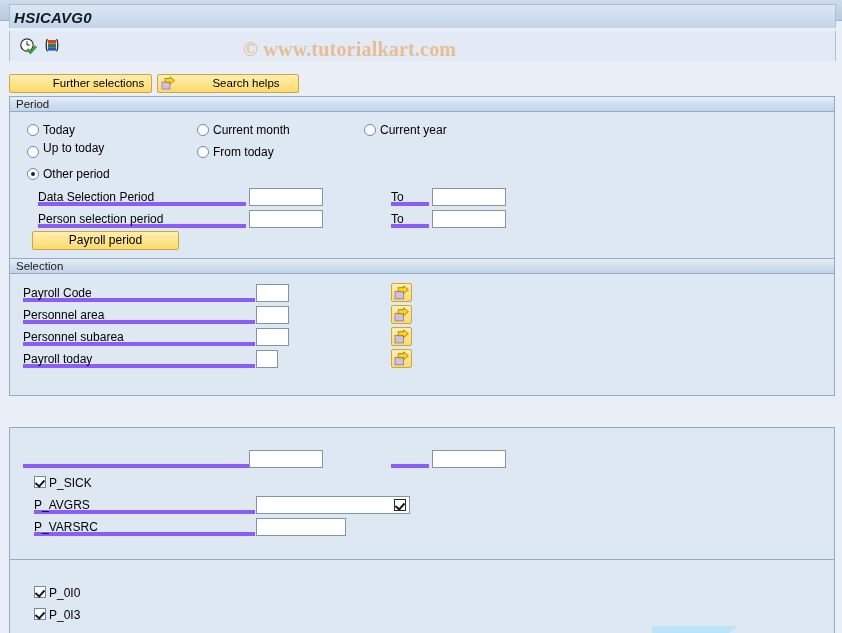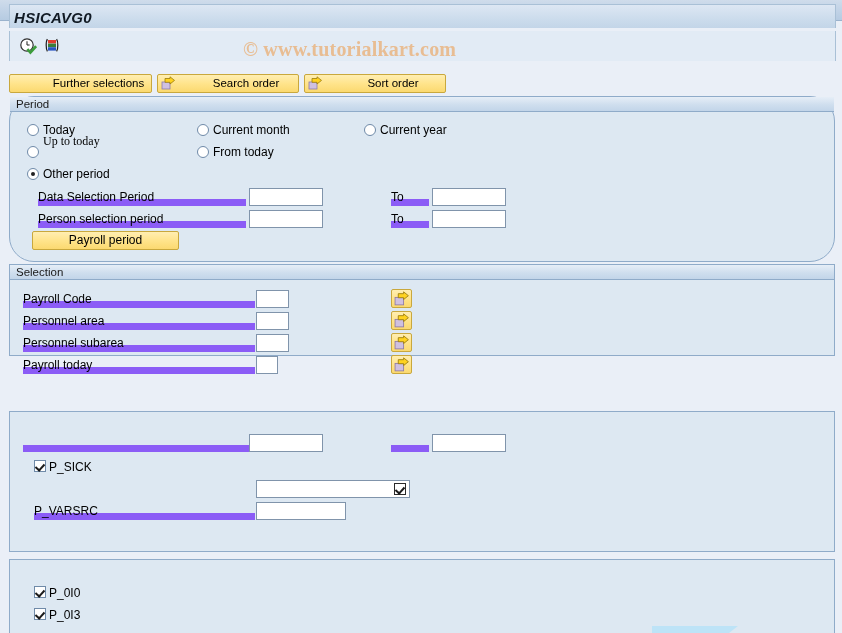--- a/index.html
+++ b/index.html
@@ -127,23 +127,23 @@
   .panel-header {
     height: 15px;
     background: linear-gradient(to bottom, #e6eef7 0%, #cfdeee 55%, #c2d5e9 100%);
     border-bottom: 1px solid #8fabc9;
     font-size: 11.5px;
     line-height: 14px;
     padding-left: 6px;
     color: #1a1a1a;
     box-sizing: border-box;
   } 
-  #panel-period    { top: 96px; height: 166px; border-radius: 25px; }
-  #panel-selection { top: 264px; height: 92px; }
-  #panel-third     { top: 411px; height: 141px; }
+  #panel-period    { top: 96px; height: 166px; }
+  #panel-selection { top: 258px; height: 138px; }
+  #panel-third     { top: 427px; height: 141px; }
   #panel-fourth    { top: 559px; height: 91px; }
   .radio {
     position: absolute;
     width: 12px; height: 12px;
     border-radius: 50%;
     background: #ffffff;
     border: 1px solid #6f8aa8;
     box-sizing: border-box;
     cursor: pointer;
   }
@@ -182,21 +182,21 @@
     transform: rotate(42deg);
   }
 
   
   .flabel {
     position: absolute;
     font-size: 12px;
     line-height: 14px;
     white-space: nowrap;
     color: #000;
-    border-bottom: 7px solid #8b5cf6;
+    border-bottom: 4px solid #8b5cf6;
     box-sizing: border-box;
     height: 18px;
     padding-top: 2px;
   }
   .finput {
     position: absolute;
     background: #ffffff;
     border: 1px solid #8094ab;
     box-sizing: border-box;
     height: 18px;
@@ -302,48 +302,39 @@
 <div class="buttonrow">
   <div class="sapbtn btn-further">Further selections</div>
 
   <div class="sapbtn btn-search">
     <span class="btn-arrow">
       <svg width="15" height="15" viewBox="0 0 15 15">
         <rect x="1" y="6" width="8" height="7" fill="#cfc0e0" stroke="#8d7aa8" stroke-width="0.8"></rect>
         <path d="M4 2.5 L9 2.5 L9 0.8 L13.5 4.4 L9 8 L9 6.3 L4 6.3 Z" fill="#ffd21f" stroke="#9a7b0c" stroke-width="0.8" stroke-linejoin="round"></path>
       </svg>
     </span>
-    <span>Search order</span>
-  </div>
-
-  <div class="sapbtn btn-sort">
-    <span class="btn-arrow">
-      <svg width="15" height="15" viewBox="0 0 15 15">
-        <rect x="1" y="6" width="8" height="7" fill="#cfc0e0" stroke="#8d7aa8" stroke-width="0.8"></rect>
-        <path d="M4 2.5 L9 2.5 L9 0.8 L13.5 4.4 L9 8 L9 6.3 L4 6.3 Z" fill="#ffd21f" stroke="#9a7b0c" stroke-width="0.8" stroke-linejoin="round"></path>
-      </svg>
-    </span>
-    <span>Sort order</span>
-  </div>
+    <span>Search helps</span>
+  </div>
+
 </div>
 
 <div class="panel" id="panel-period">
   <div class="panel-header">Period</div>
 
   <div class="radio" style="left:17px; top:27px;"></div>
   <div class="radio-label" style="left:33px; top:27px;">Today</div>
 
   <div class="radio" style="left:187px; top:27px;"></div>
   <div class="radio-label" style="left:203px; top:27px;">Current month</div>
 
   <div class="radio" style="left:354px; top:27px;"></div>
   <div class="radio-label" style="left:370px; top:27px;">Current year</div>
 
   <div class="radio" style="left:17px; top:49px;"></div>
-  <div class="radio-label" style="left:33px; top:38px;font-family:Liberation Serif, serif;">Up to today</div>
+  <div class="radio-label" style="left:33px; top:45px;">Up to today</div>
 
   <div class="radio" style="left:187px; top:49px;"></div>
   <div class="radio-label" style="left:203px; top:49px;">From today</div>
 
   <div class="radio checked" style="left:17px; top:71px;"></div>
   <div class="radio-label" style="left:33px; top:71px;">Other period</div>
 
   <div class="flabel" style="left:28px; top:91px; width:208px;">Data Selection Period</div>
   <input class="finput" style="left: 239px; top: 91px; width: 74px;" value="">
   <div class="flabel" style="left:381px; top:91px; width:38px;">To</div>
@@ -400,20 +391,21 @@
 <div class="panel" id="panel-third">
 
   <div class="flabel" style="left:13px; top:22px; width:232px;"></div>
   <input class="finput" style="left: 239px; top: 22px; width: 74px;" value="">
   <div class="flabel" style="left:381px; top:22px; width:38px;"></div>
   <input class="finput" style="left: 422px; top: 22px; width: 74px;" value="">
 
   <div class="checkbox checked" style="left:24px; top:48px;"></div>
   <div class="plainlabel" style="left:39px; top:48px;">P_SICK</div>
 
+  <div class="flabel" style="left:24px; top:68px; width:221px;">P_AVGRS</div>
   <input class="finput" style="left: 246px; top: 68px; width: 154px;" value="">
   <div class="vh-marker" style="left:384px; top:71px;"></div>
 
   <div class="flabel" style="left:24px; top:90px; width:221px;">P_VARSRC</div>
   <input class="finput" style="left: 246px; top: 90px; width: 90px;" value="">
 </div>
 
 <div class="panel" id="panel-fourth">
   <div class="checkbox checked" style="left:24px; top:26px;"></div>
   <div class="plainlabel" style="left:39px; top:26px;">P_0I0</div>

